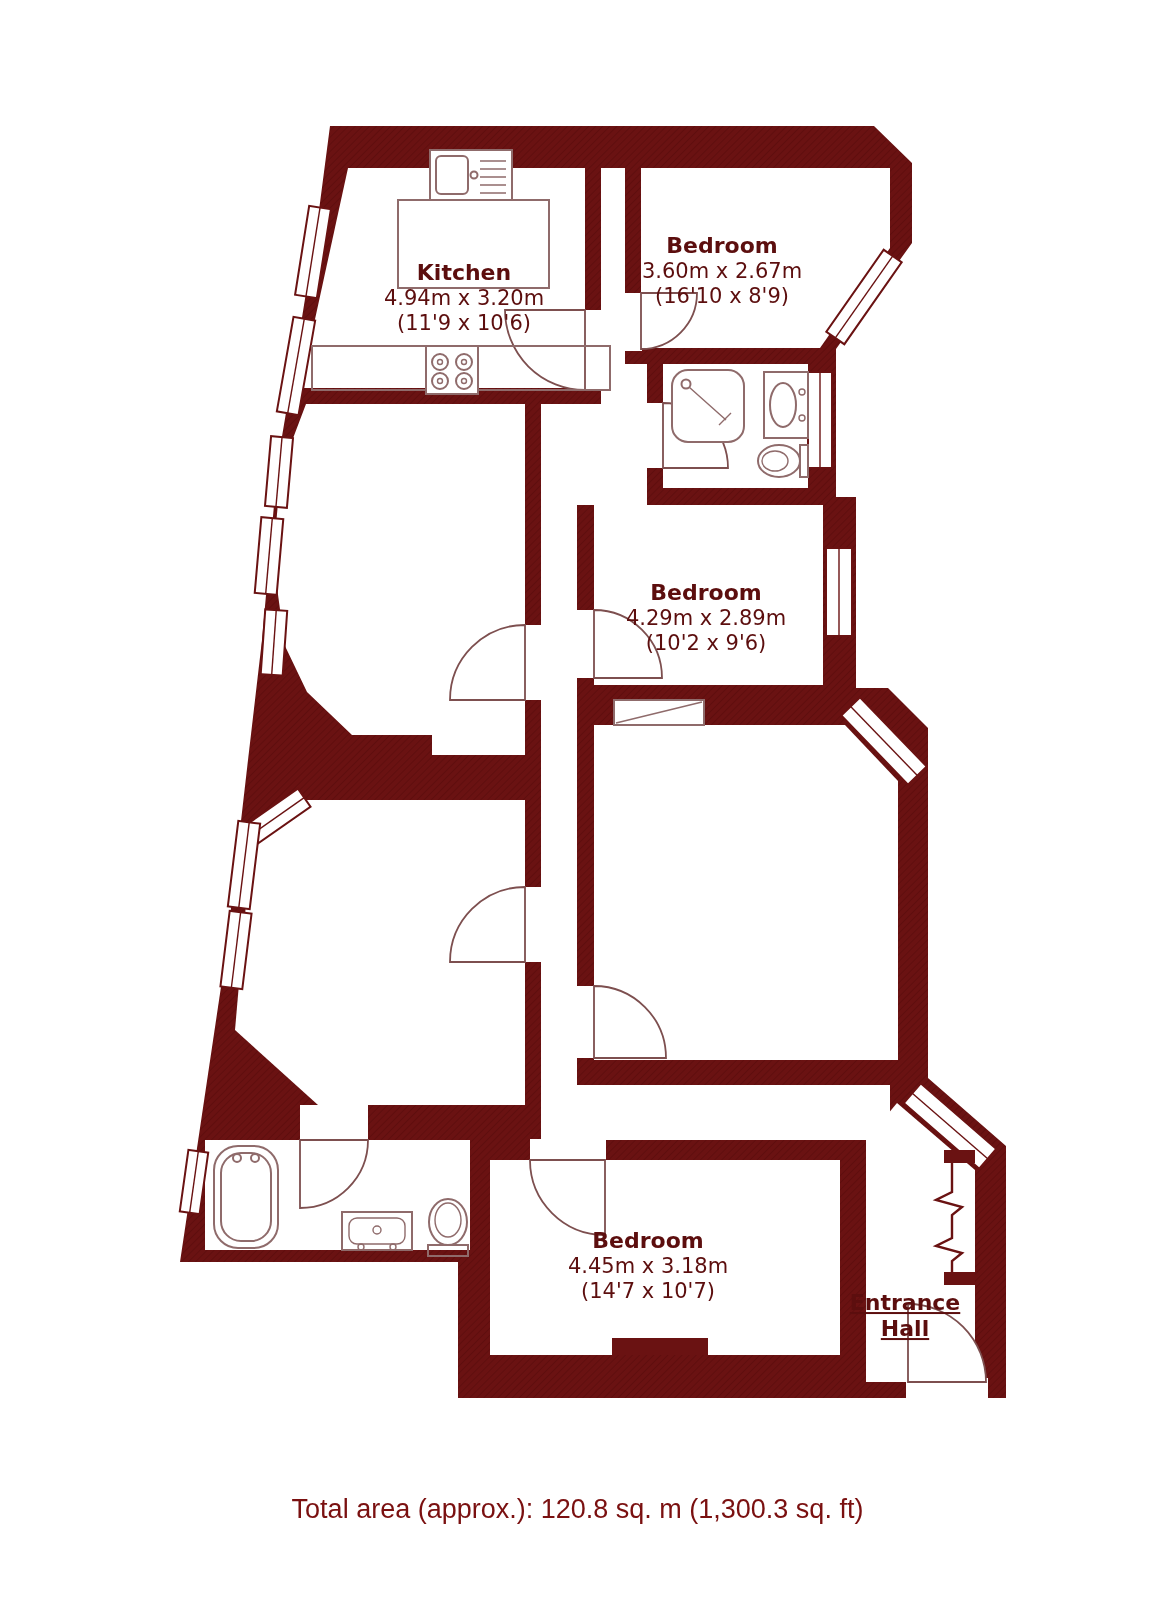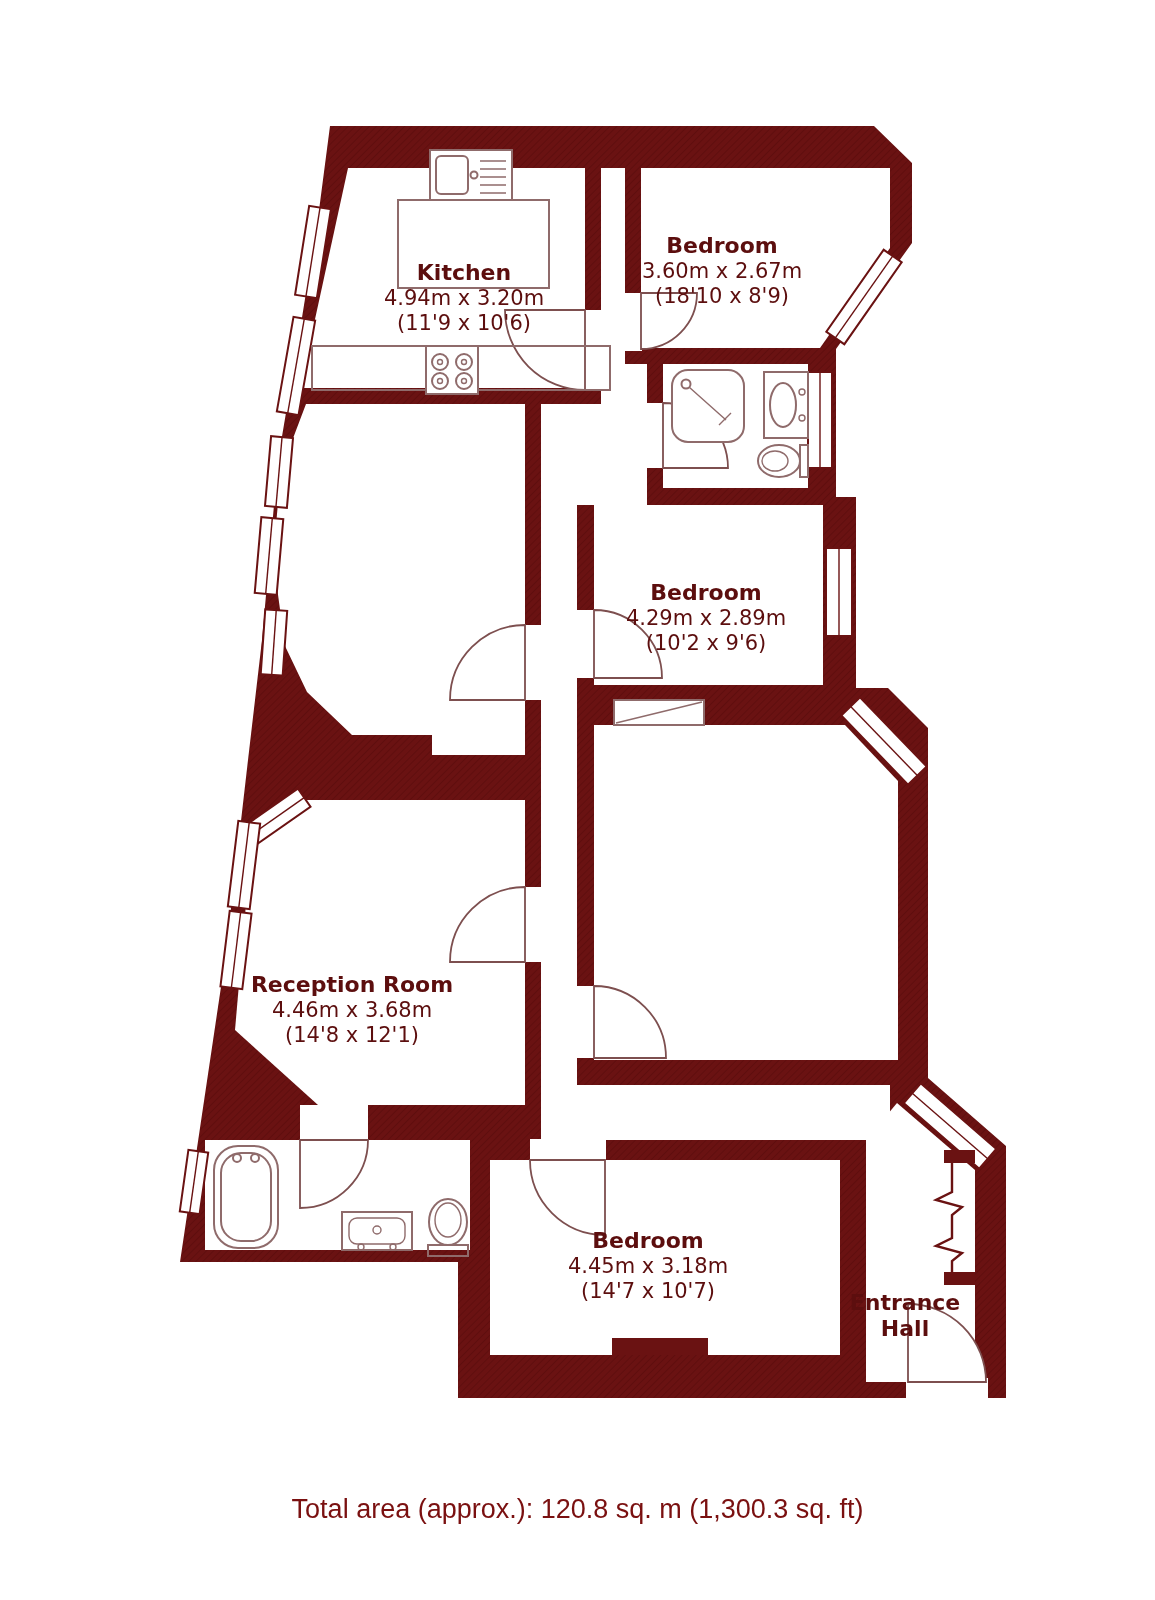--- a/index.html
+++ b/index.html
@@ -225,35 +225,30 @@
   </svg>
 
   <div class="room-label" style="left:464px;top:270px;">
     <span class="rname">Kitchen</span>
     <span class="rdim">4.94m x 3.20m</span>
     <span class="rdim">(11'9 x 10'6)</span>
   </div>
   <div class="room-label" style="left:722px;top:243px;">
     <span class="rname">Bedroom</span>
     <span class="rdim">3.60m x 2.67m</span>
-    <span class="rdim">(18'10 x 8'9)</span>
+    <span class="rdim">(16'10 x 8'9)</span>
   </div>
   <div class="room-label" style="left:706px;top:590px;">
     <span class="rname">Bedroom</span>
     <span class="rdim">4.29m x 2.89m</span>
     <span class="rdim">(10'2 x 9'6)</span>
   </div>
-  <div class="room-label" style="left:352px;top:982px;">
-    <span class="rname">Reception Room</span>
-    <span class="rdim">4.46m x 3.68m</span>
-    <span class="rdim">(14'8 x 12'1)</span>
-  </div>
   <div class="room-label" style="left:648px;top:1238px;">
     <span class="rname">Bedroom</span>
     <span class="rdim">4.45m x 3.18m</span>
     <span class="rdim">(14'7 x 10'7)</span>
   </div>
-  <div class="room-label wrap" style="left:905px;top:1288px;">
+  <div class="room-label wrap" style="left:905px;top:1288px;text-decoration:underline;">
     <span class="rname">Entrance Hall</span>
   </div>
 
   <div class="footer">Total area (approx.): 120.8 sq. m (1,300.3 sq. ft)</div>
 </div>
 
 </body></html>

